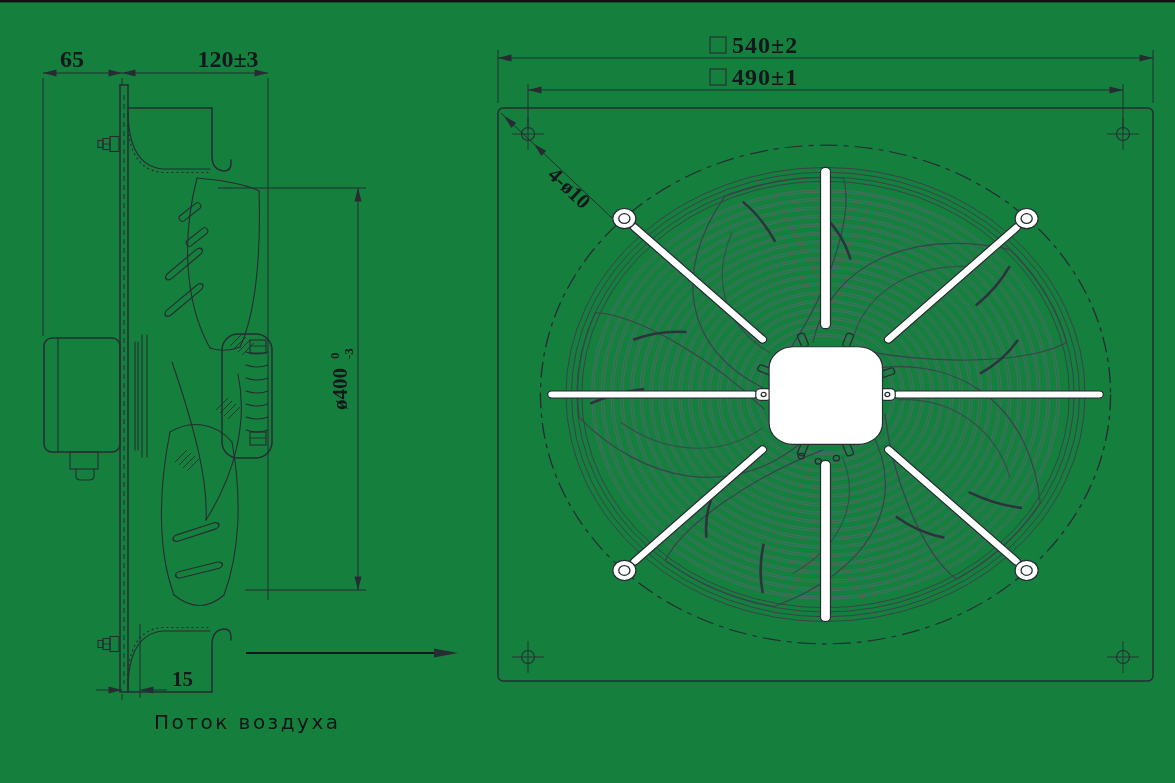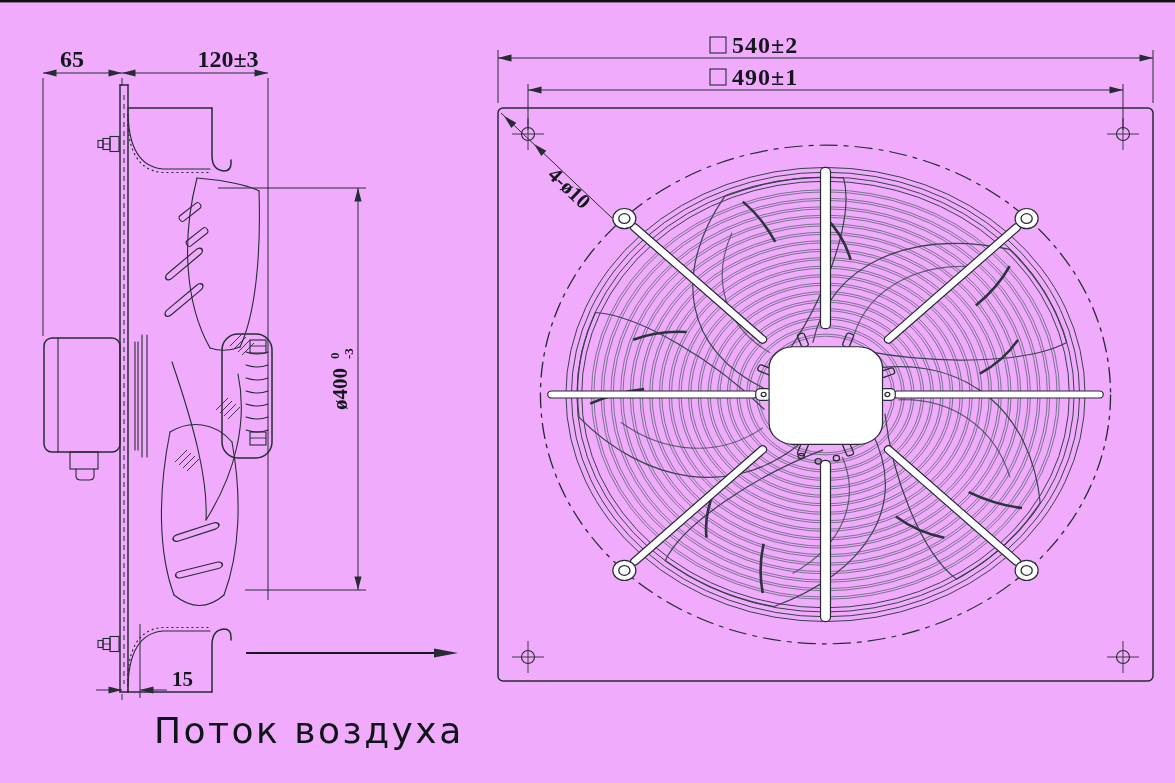--- a/index.html
+++ b/index.html
@@ -1,16 +1,16 @@
 <!DOCTYPE html>
 <html><head>
 <meta charset="utf-8">
 <style>
   html,body{margin:0;padding:0;background:#ffffff;}
-  .canvas{position:relative;width:1175px;height:783px;background:#f0abfc;overflow:hidden;
+  .canvas{position:relative;width:1175px;height:783px;background:#15803d;overflow:hidden;
           font-family:"Liberation Sans",sans-serif;}
   svg{position:absolute;left:0;top:0;}
   
   .ln  {stroke:#272c33;fill:none;stroke-width:1.5;stroke-linecap:round;}
   .ln2 {stroke:#272c33;fill:none;stroke-width:1.1;stroke-linecap:round;}
   .thick{stroke:#14181d;fill:none;stroke-width:2.1;}
   .dim {stroke:#272c33;fill:none;stroke-width:1;}
   .cl  {stroke:#272c33;fill:none;stroke-width:0.9;}
   .dot {stroke:#272c33;fill:none;stroke-width:1.2;stroke-dasharray:2 3;}
   .dash{stroke:#272c33;fill:none;stroke-width:1;stroke-dasharray:5 4;}
@@ -20,21 +20,21 @@
   .strut{fill:#ffffff;stroke:#272c33;stroke-width:1.2;vector-effect:non-scaling-stroke;}
   .fvln{fill:none;stroke:#272c33;stroke-width:1.3;vector-effect:non-scaling-stroke;}
   .blade path{vector-effect:non-scaling-stroke;}
   .bl  {stroke:#3a424c;fill:none;stroke-width:1.2;vector-effect:non-scaling-stroke;}
   .slotf{stroke:#2c333c;fill:none;stroke-width:2.6;vector-effect:non-scaling-stroke;}
   .ah  {fill:#272c33;stroke:none;}
   .dimtxt{font-family:"Liberation Serif",serif;font-weight:700;font-size:24px;fill:#14181d;}
   .dimtxt-s{font-family:"Liberation Serif",serif;font-weight:700;font-size:21px;fill:#14181d;}
   .toltxt{font-family:"Liberation Serif",serif;font-weight:700;font-size:13px;fill:#14181d;}
   .airflow-label{position:absolute;left:154px;top:710px;
-     font-family:"DejaVu Sans",sans-serif;font-size:36px;letter-spacing:2.5px;
+     font-family:"DejaVu Sans",sans-serif;font-size:20px;letter-spacing:2.5px;
      color:#101418;}
 </style>
 </head>
 <body>
 
 <div class="canvas">
 
 <svg width="1175" height="783" viewBox="0 0 1175 783">
   <defs>
     <path id="ah" d="M0,0 L-13.5,-3.6 L-13.5,3.6 Z"></path>

